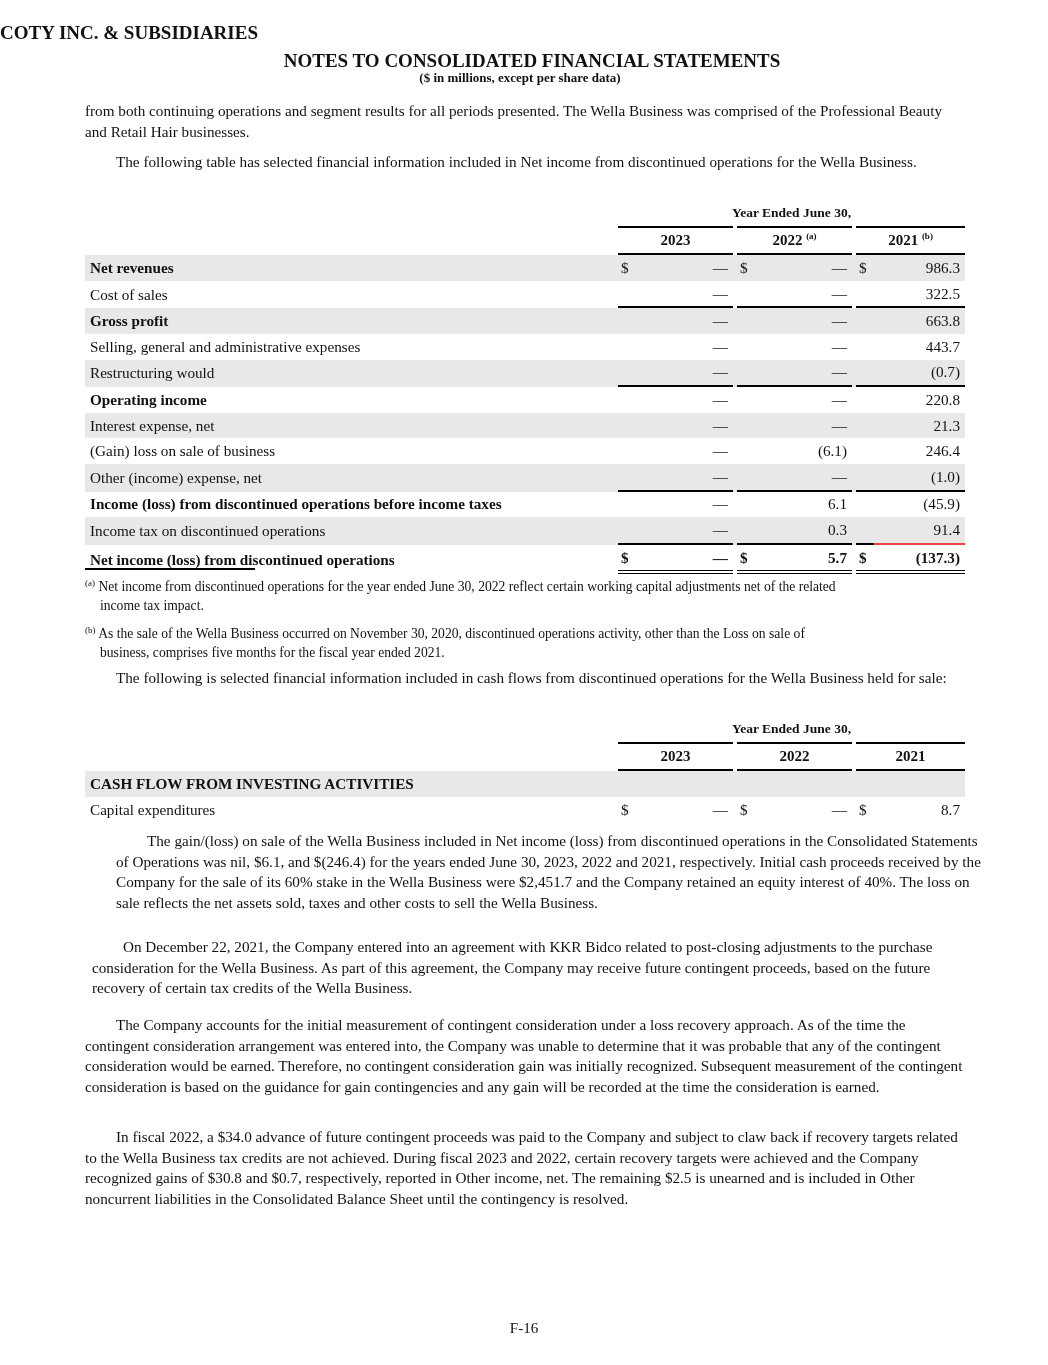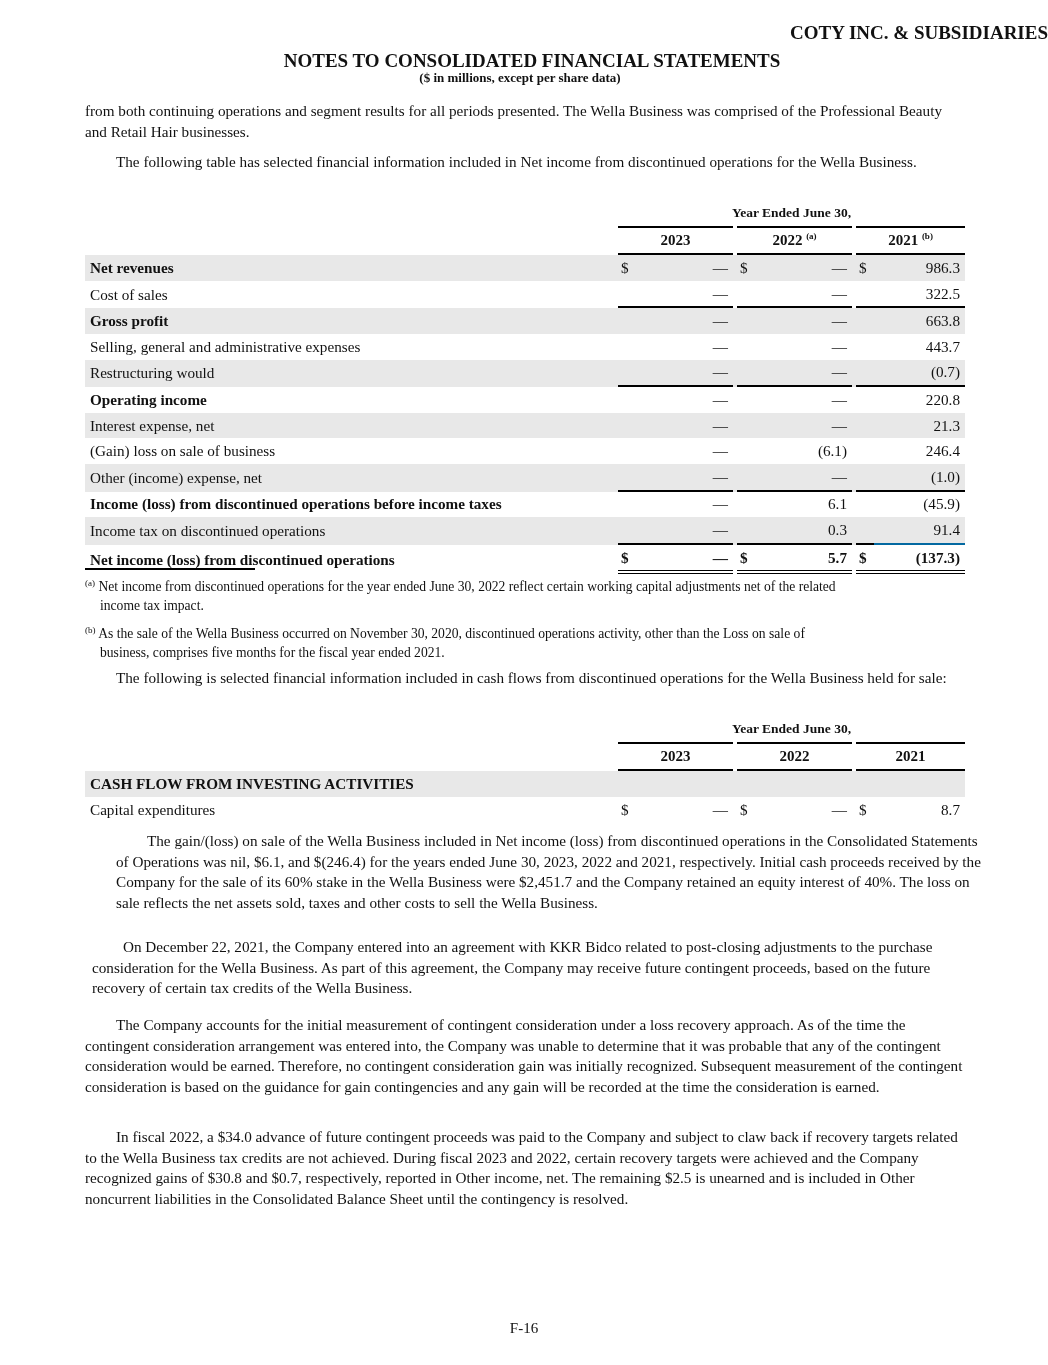--- a/index.html
+++ b/index.html
@@ -1,17 +1,17 @@
 <!DOCTYPE html>
 <html><head>
 <meta charset="utf-8">
 <style>
   html, body { margin:0; padding:0; background:#ffffff; }
   body { width:1048px; height:1365px; position:relative; font-family:"Liberation Serif", serif; color:#111; }
-  .hdr1 { position:absolute; left:0; width:1048px; top:22px; text-align:right; font-weight:bold; font-size:19px; }
+  .hdr1 { position:absolute; left:0; width:1048px; top:22px; text-align:left; font-weight:bold; font-size:19px; }
   .hdr2 { position:absolute; left:8px; width:1048px; top:50px; text-align:center; font-weight:bold; font-size:19px; }
   .hdr3 { position:absolute; left:0; width:1040px; top:70px; text-align:center; font-weight:bold; font-size:13px; }
   p { margin:0; font-size:15.2px; line-height:20.5px; }
   .para { position:absolute; left:85px; width:880px; }
   .indent { text-indent:31px; }
   table.fin { position:absolute; left:85px; width:880px; border-collapse:separate; border-spacing:0; font-size:15.2px; }
   table.fin td { height:25.6px; padding:0; vertical-align:middle; }
   .lbl { padding-left:5px !important; width:528px; }
   .shade td { background:#e8e8e8; }
   .b { font-weight:bold; }
@@ -178,21 +178,21 @@
   </tr>
   <tr class="shade">
     <td class="lbl">Income tax on discontinued operations</td>
     <td style="border-bottom:2px solid #000"></td>
         <td class="num" style="border-bottom:2px solid #000">—</td>
         <td></td>
     <td style="border-bottom:2px solid #000"></td>
         <td class="num" style="border-bottom:2px solid #000">0.3</td>
         <td></td>
     <td style="border-bottom:2px solid #000"></td>
-        <td class="num" style="border-bottom:2px solid #0369a1">91.4</td>
+        <td class="num" style="border-bottom:2px solid #ef4444">91.4</td>
   </tr>
   <tr>
     <td class="lbl b">Net income (loss) from discontinued operations</td>
     <td class="cur b" style="border-bottom:4px double #000">$</td>
     <td class="num b" style="border-bottom:4px double #000">—</td>
         <td></td>
     <td class="cur b" style="border-bottom:4px double #000">$</td>
     <td class="num b" style="border-bottom:4px double #000">5.7</td>
         <td></td>
     <td class="cur b" style="border-bottom:4px double #000">$</td>

